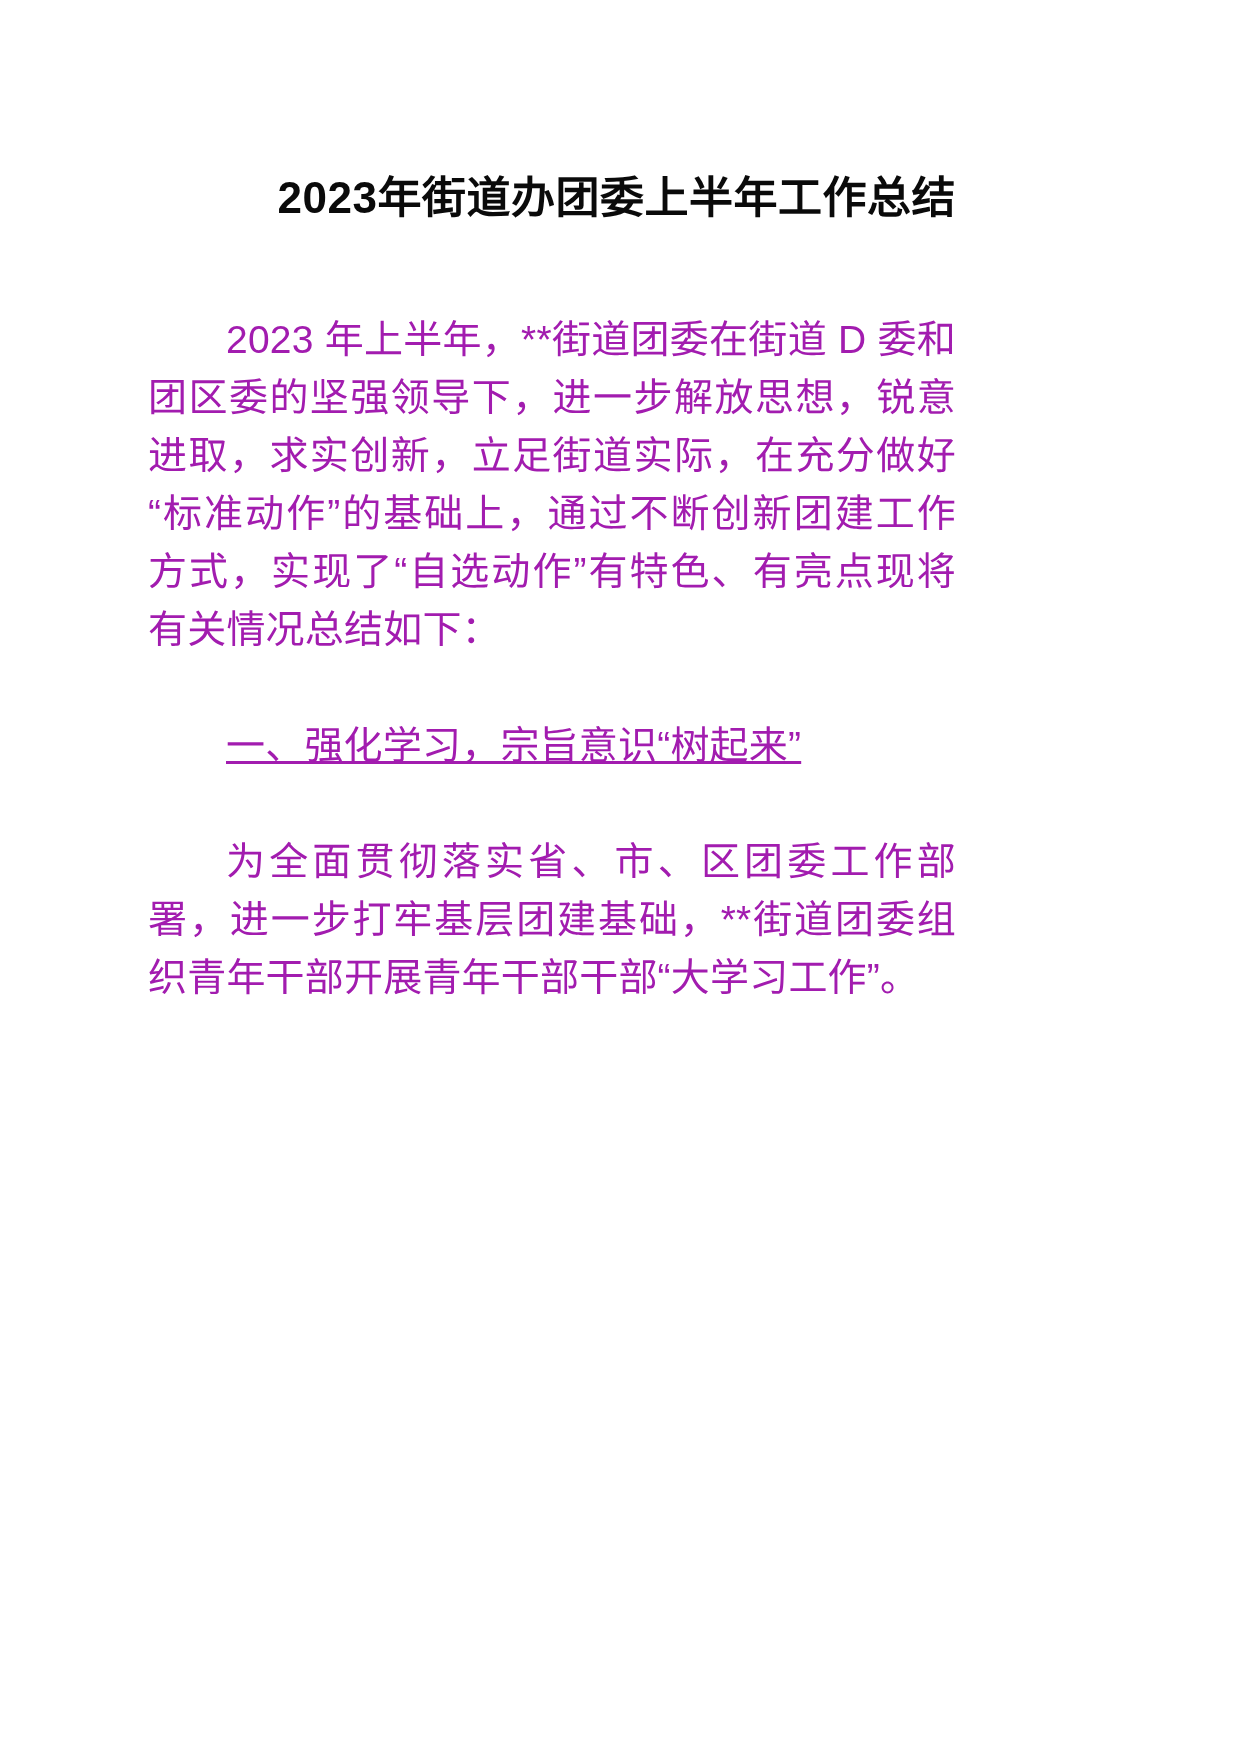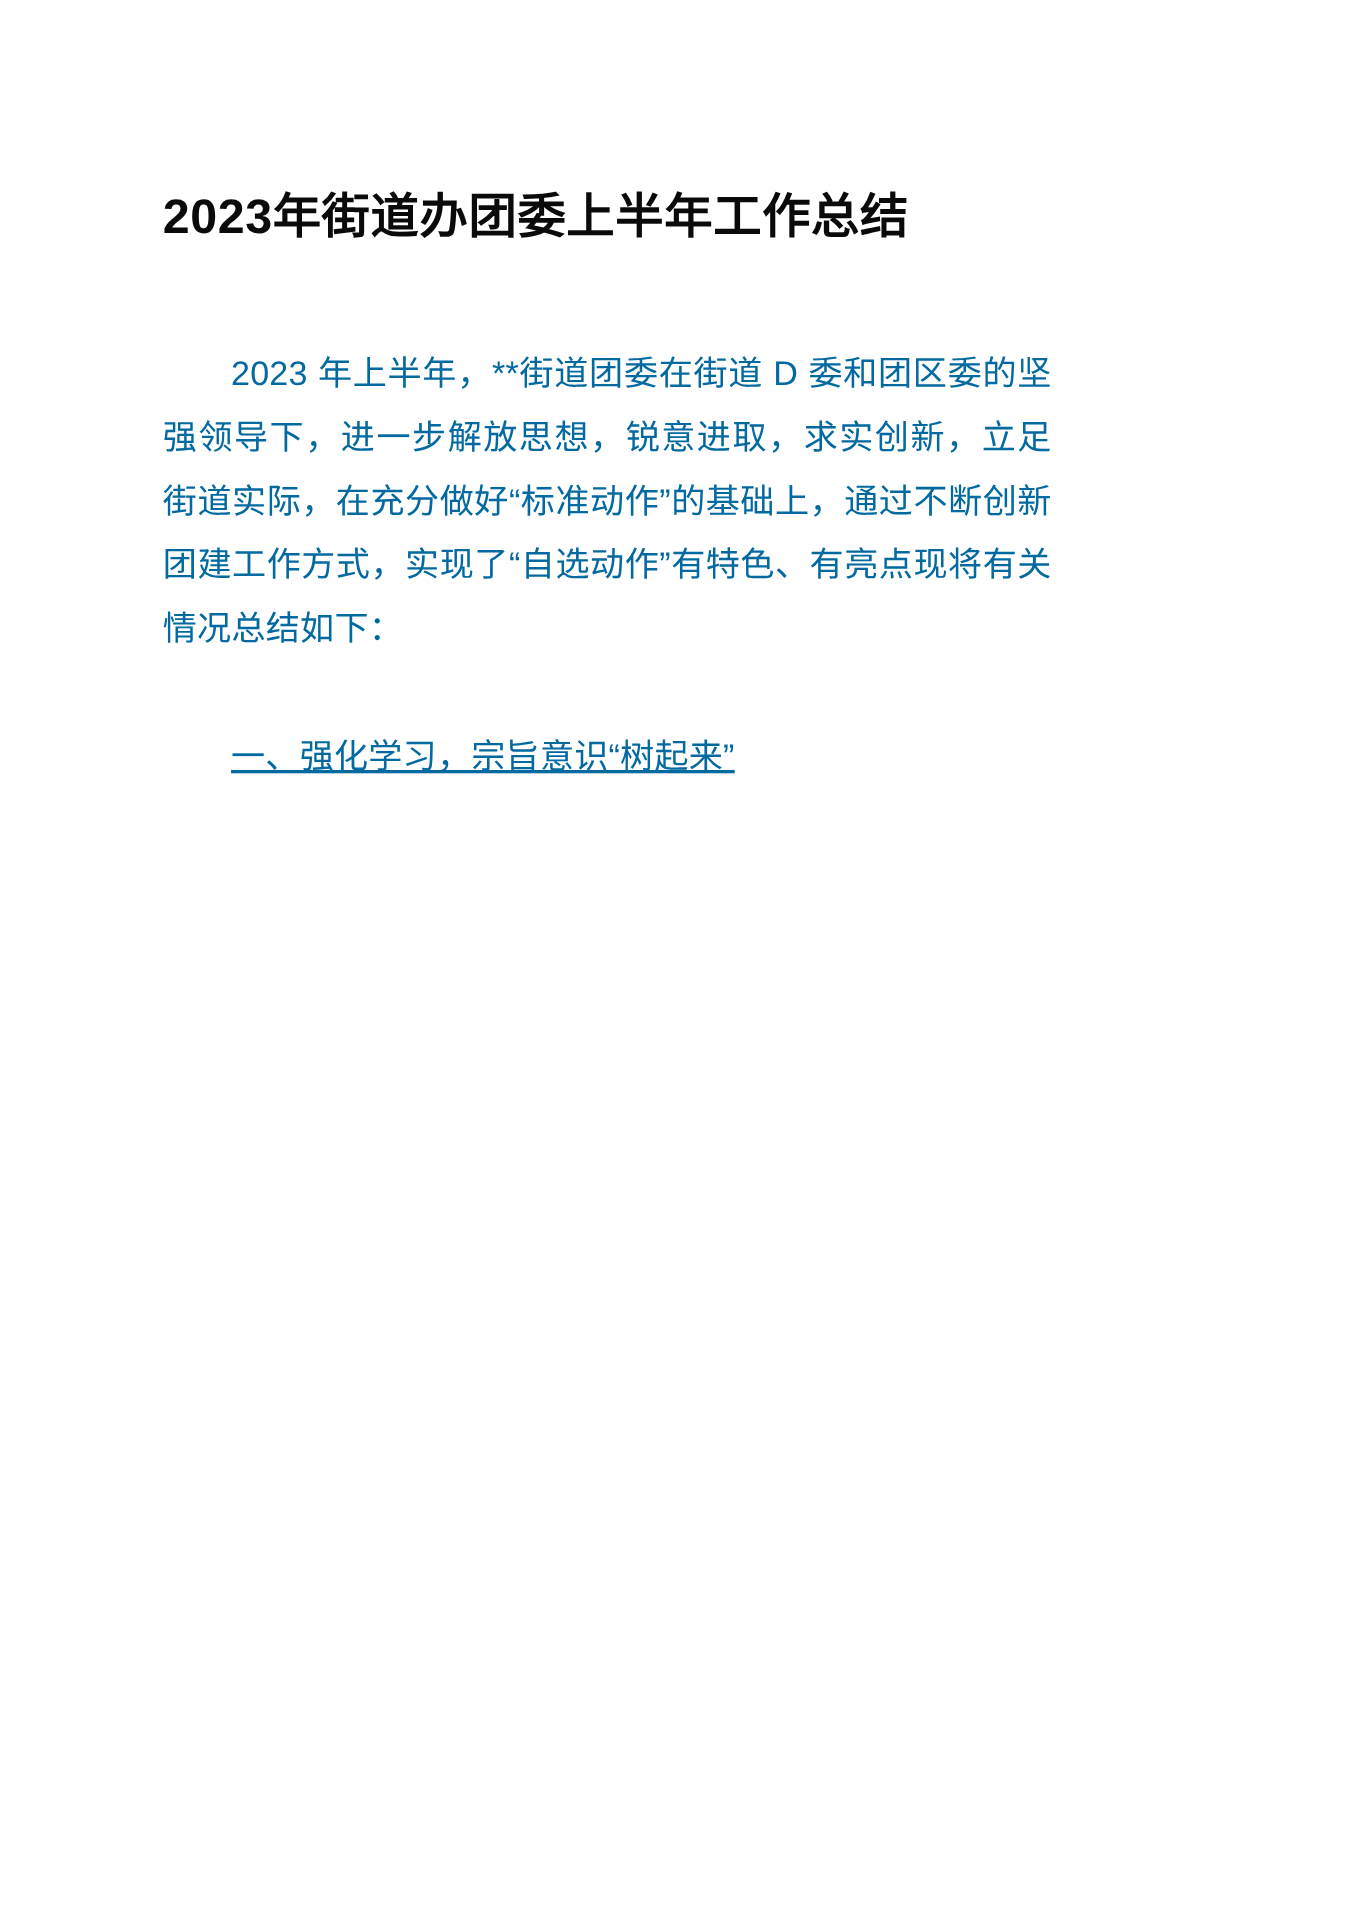--- a/index.html
+++ b/index.html
@@ -27,36 +27,36 @@
     top: 0;
     width: 808px;
   }
   .doc-title {
     margin: 0;
     padding: 0;
     padding-top: 168px;
     font-size: 44px;
     font-weight: 700;
     line-height: 1.35;
-    text-align: left;
+    text-align: right;
     letter-spacing: 0.5px;
     color: #0a0a0a;
     white-space: nowrap;
   }
   .body-block {
     margin-top: 84px;
   }
   p.para {
     margin: 0 0 0 0;
-    font-size: 31px;
+    font-size: 39px;
     line-height: 58px;
     text-align: justify;
     text-justify: inter-ideograph;
     text-indent: 2em;
-    color: #0369a1;
+    color: #a21caf;
     letter-spacing: 0.2px;
     word-break: break-all;
   }
   p.para + p.para {
     margin-top: 58px;
   }
   p.heading-para {
     text-indent: 2em;
     text-decoration: underline;
   }
@@ -69,17 +69,18 @@
   <div class="page-body">
 
     <h1 class="doc-title">2023年街道办团委上半年工作总结</h1>
 
     <div class="body-block">
 
       <p class="para">2023 年上半年，**街道团委在街道 D 委和团区委的坚强领导下，进一步解放思想，锐意进取，求实创新，立足街道实际，在充分做好“标准动作”的基础上，通过不断创新团建工作方式，实现了“自选动作”有特色、有亮点现将有关情况总结如下：</p>
 
       <p class="para heading-para">一、强化学习，宗旨意识“树起来”</p>
 
+      <p class="para">为全面贯彻落实省、市、区团委工作部署，进一步打牢基层团建基础，**街道团委组织青年干部开展青年干部干部“大学习工作”。</p>
 
 
     </div>
   </div>
 </div>
 
 </body></html>

